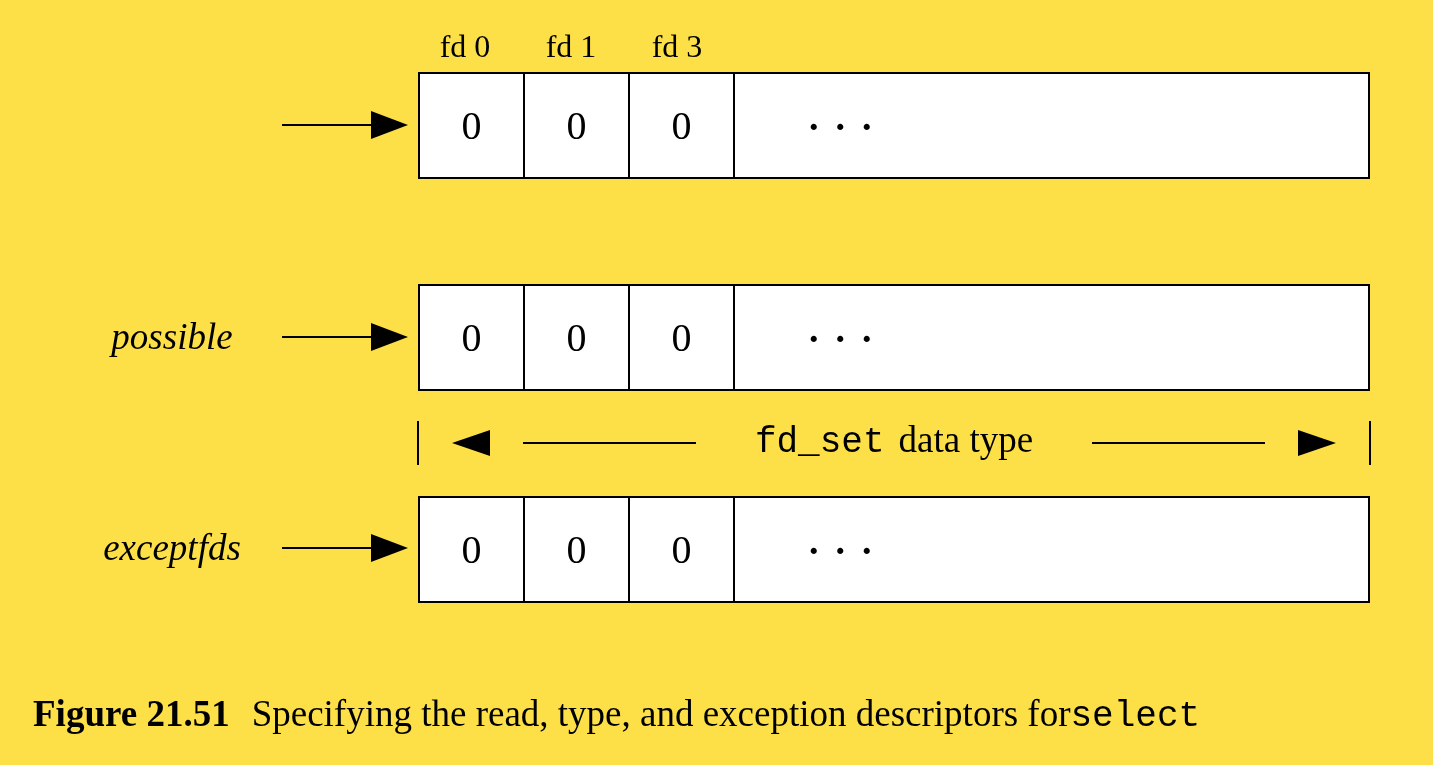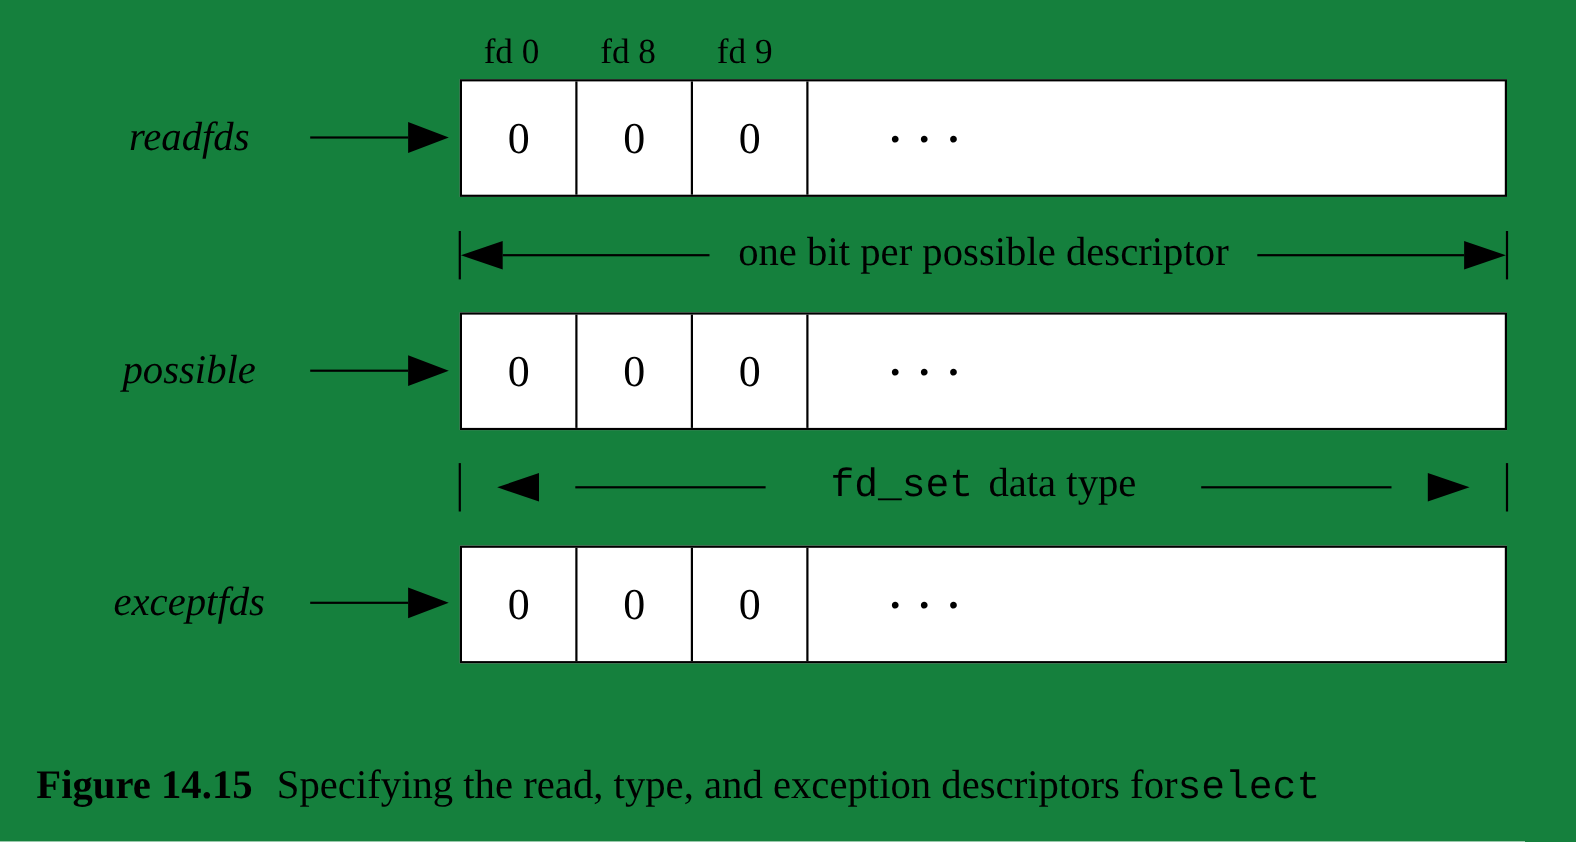--- a/index.html
+++ b/index.html
@@ -5,21 +5,21 @@
   * { margin: 0; padding: 0; box-sizing: border-box; }
   html, body { background: #ffffff; }
   body {
     font-family: "Liberation Serif", serif;
     color: #000000;
   }
   .canvas {
     position: relative;
     width: 1433px;
     height: 765px;
-    background: #15803d;
+    background: #fde047;
     overflow: hidden;
   }
 
   
   .fd-label {
     position: absolute;
     top: 26px;
     width: 106px;
     height: 40px;
     text-align: center;
@@ -153,46 +153,36 @@
     font-size: 36px;
     margin-left: 0;
   }
 </style>
 </head>
 <body>
 
 <div class="canvas">
 
   <div class="fd-label fd-0">fd 0</div>
-  <div class="fd-label fd-1">fd 8</div>
-  <div class="fd-label fd-2">fd 9</div>
-
-  <div class="row-label lbl-1">readfds</div>
+  <div class="fd-label fd-1">fd 1</div>
+  <div class="fd-label fd-2">fd 3</div>
+
   <div class="ptr ptr-1">
     <div class="shaft"></div>
     <div class="head"></div>
   </div>
   <div class="array arr-1">
     <div class="cell">0</div>
     <div class="cell">0</div>
     <div class="cell">0</div>
     <div class="cell cell-wide">
         <span class="dots">...</span>
       </div>
   </div>
 
-  <div class="span-arrow ann-1">
-    <div class="tick"></div>
-    <div class="head-l"></div>
-    <div class="shaft"></div>
-    <div class="ann-text">one bit per possible descriptor</div>
-    <div class="shaft"></div>
-    <div class="head-r"></div>
-    <div class="tick"></div>
-  </div>
 
   <div class="row-label lbl-2">possible</div>
   <div class="ptr ptr-2">
     <div class="shaft"></div>
     <div class="head"></div>
   </div>
   <div class="array arr-2">
     <div class="cell">0</div>
     <div class="cell">0</div>
     <div class="cell">0</div>
@@ -221,16 +211,16 @@
   <div class="array arr-3">
     <div class="cell">0</div>
     <div class="cell">0</div>
     <div class="cell">0</div>
     <div class="cell cell-wide">
         <span class="dots">...</span>
       </div>
   </div>
 
   <div class="caption">
-    <span class="cap-label">Figure 14.15</span><span class="cap-text">Specifying the read, type, and exception descriptors for</span><span class="cap-code">select</span>
+    <span class="cap-label">Figure 21.51</span><span class="cap-text">Specifying the read, type, and exception descriptors for</span><span class="cap-code">select</span>
   </div>
 
 </div>
 
 </body></html>

